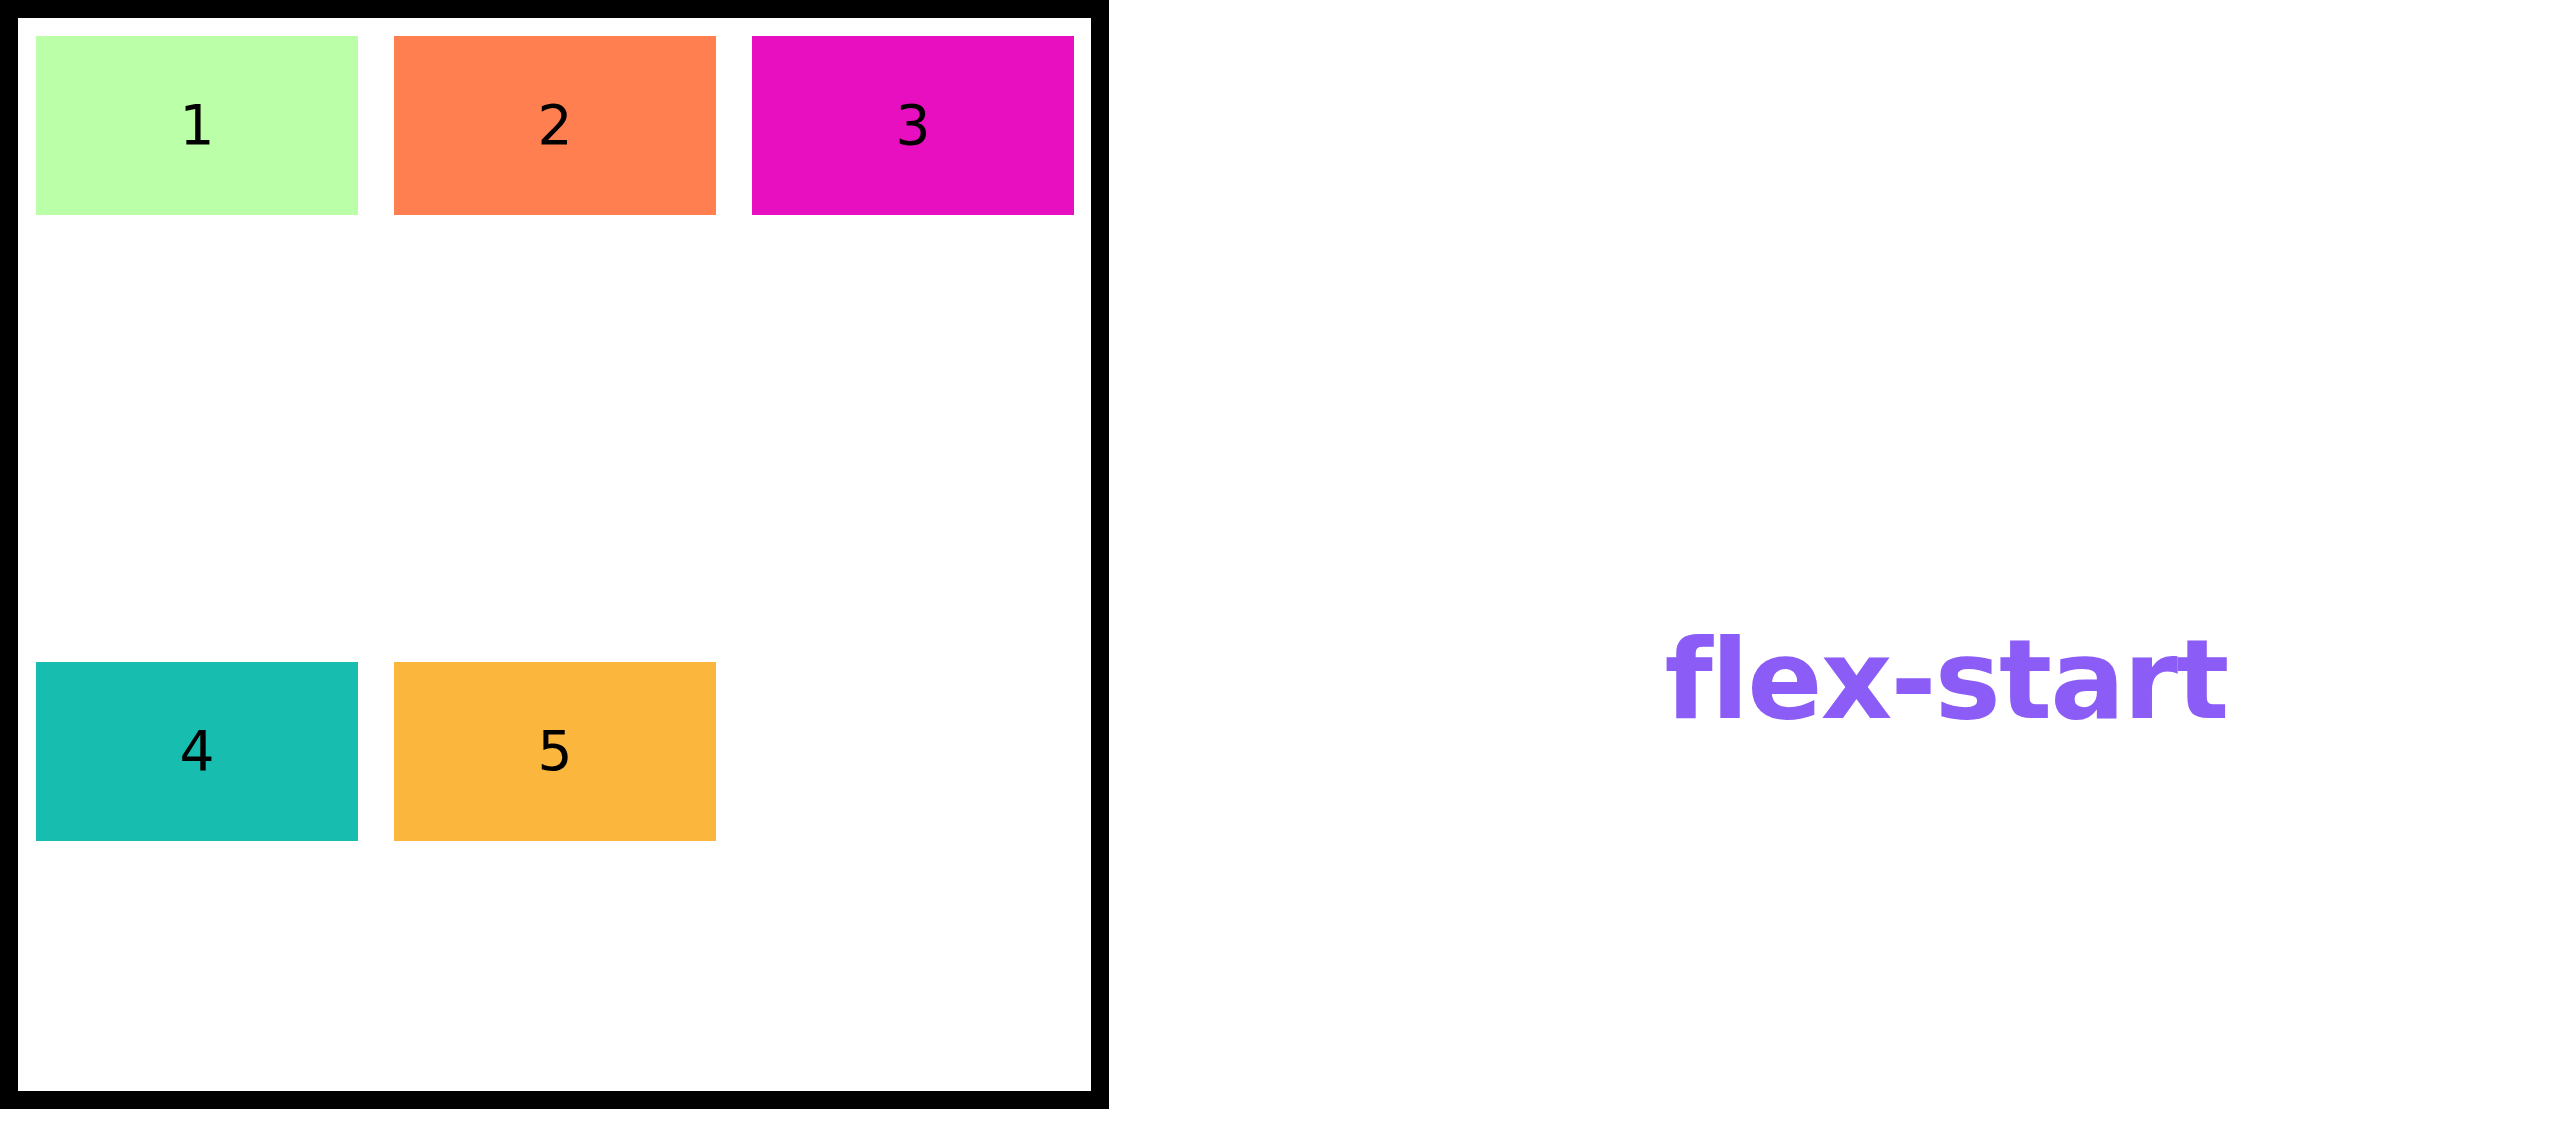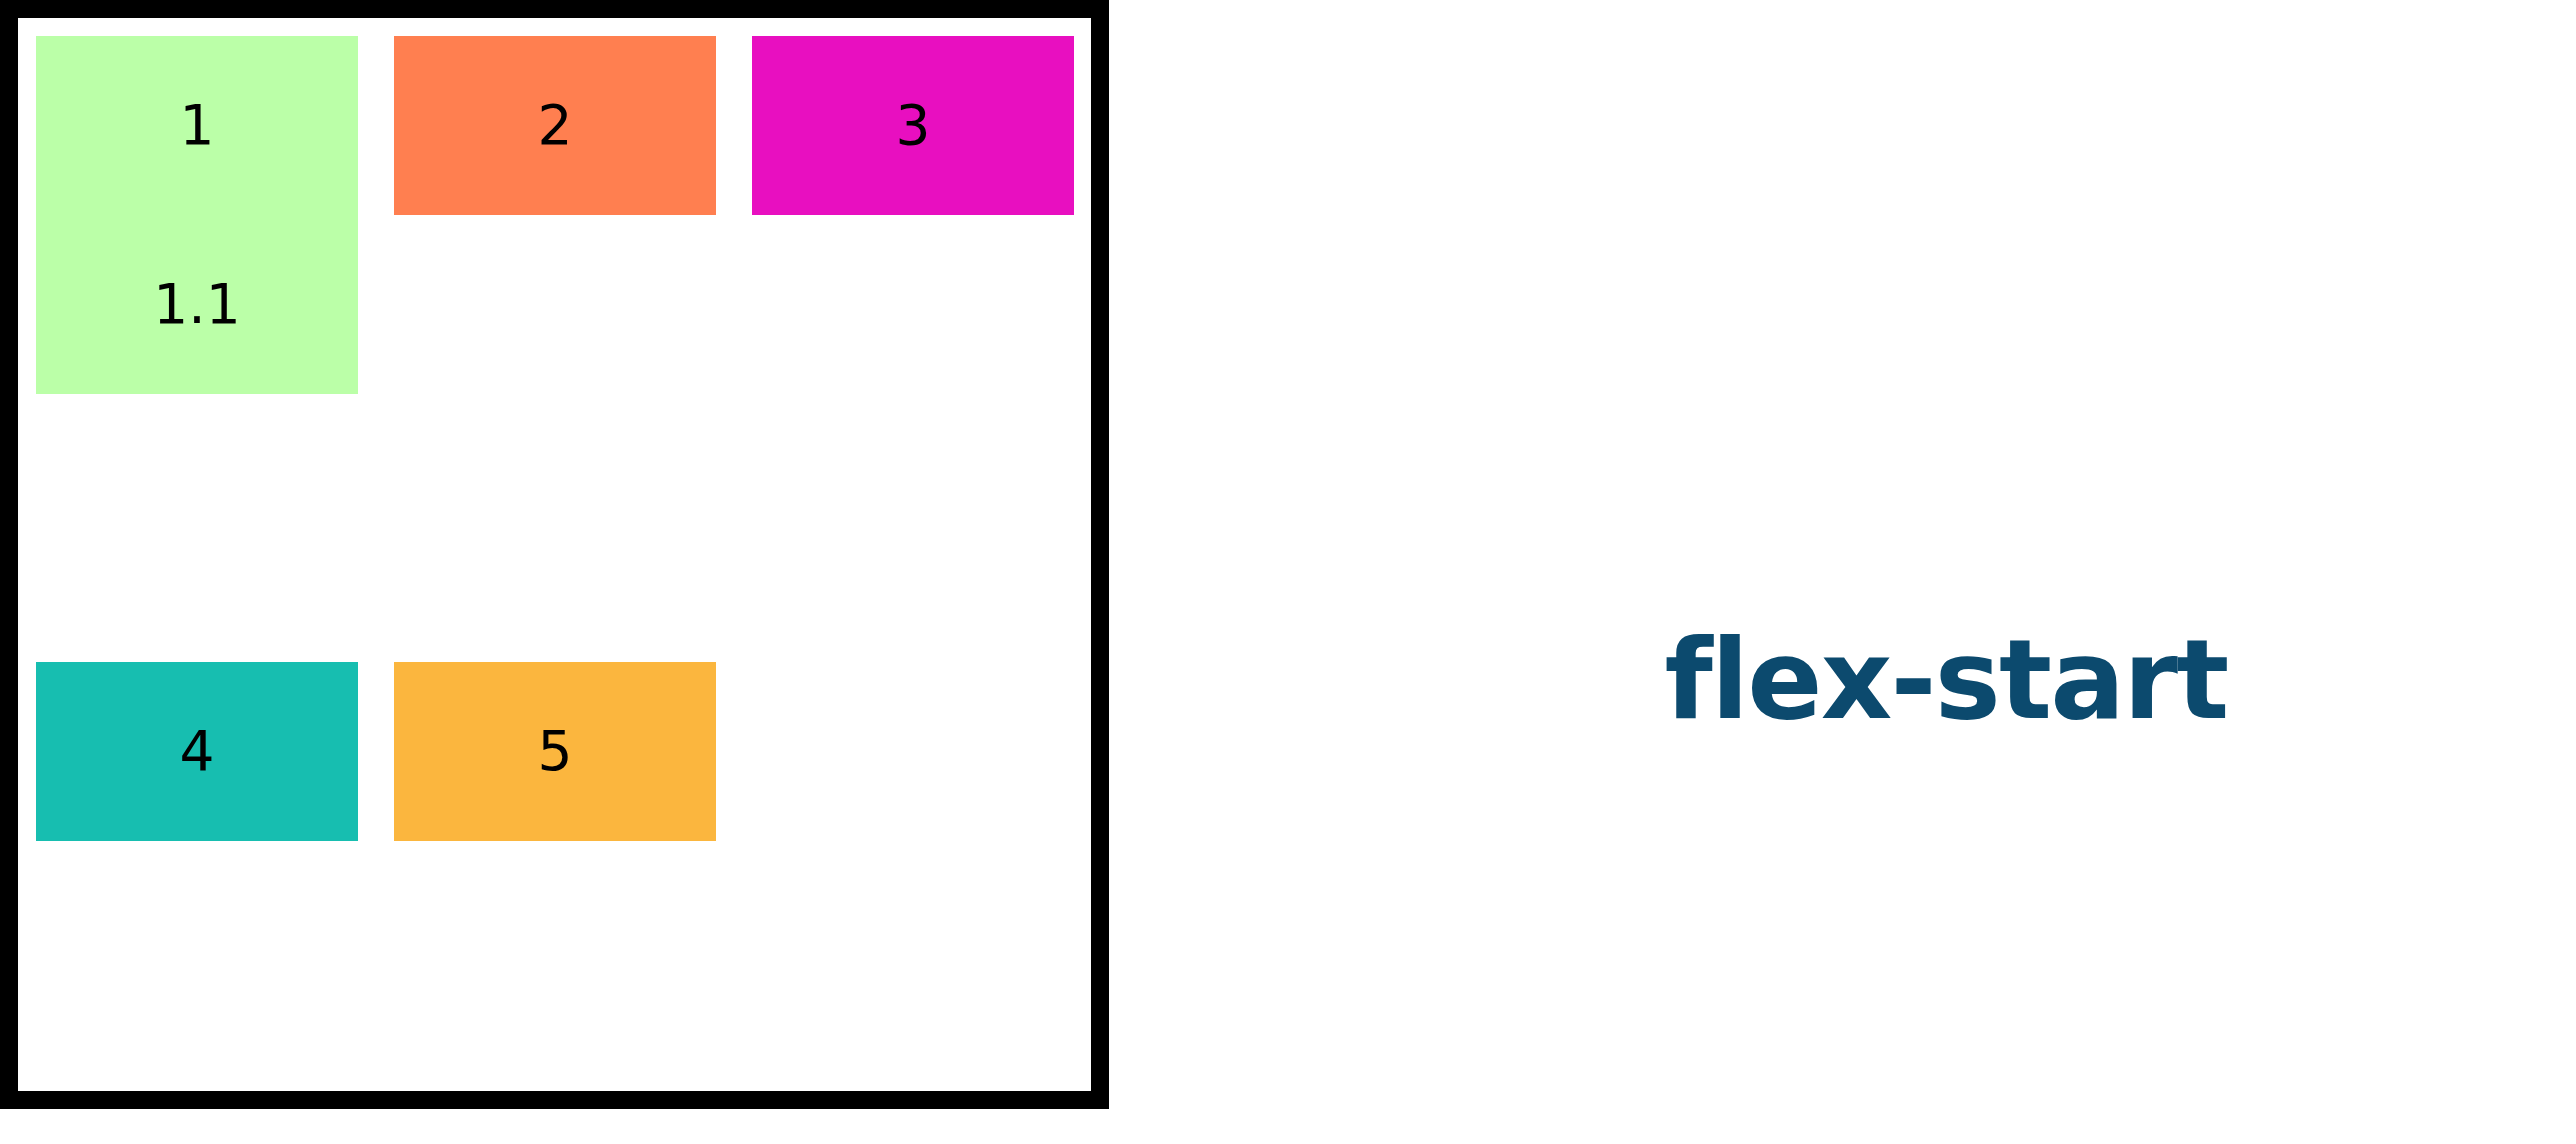--- a/index.html
+++ b/index.html
@@ -71,36 +71,35 @@
   }
 </style>
 </head>
 <body>
 
 <div class="flex-container">
   <div class="flex-container-inner">
     <div class="flex-row row-1">
       <div class="flex-item" style="background-color: rgb(187, 255, 168);">
         <div class="item-line">1</div>
-        <div class="item-line">1.1</div>
       </div>
       <div class="flex-item" style="background-color: rgb(255, 127, 80);">
         <div class="item-line">2</div>
       </div>
       <div class="flex-item" style="background-color: rgb(232, 15, 192);">
         <div class="item-line">3</div>
       </div>
     </div>
     <div class="flex-row row-2">
       <div class="flex-item" style="background-color: rgb(23, 190, 176);">
         <div class="item-line">4</div>
       </div>
       <div class="flex-item" style="background-color: rgb(251, 182, 62);">
         <div class="item-line">5</div>
       </div>
     </div>
   </div>
 </div>
 
 <div class="caption">
-  <span style="color: #0c4a6e;">flex-start</span>
+  <span style="color: #8b5cf6;">flex-start</span>
 </div>
 
 
 </body></html>

